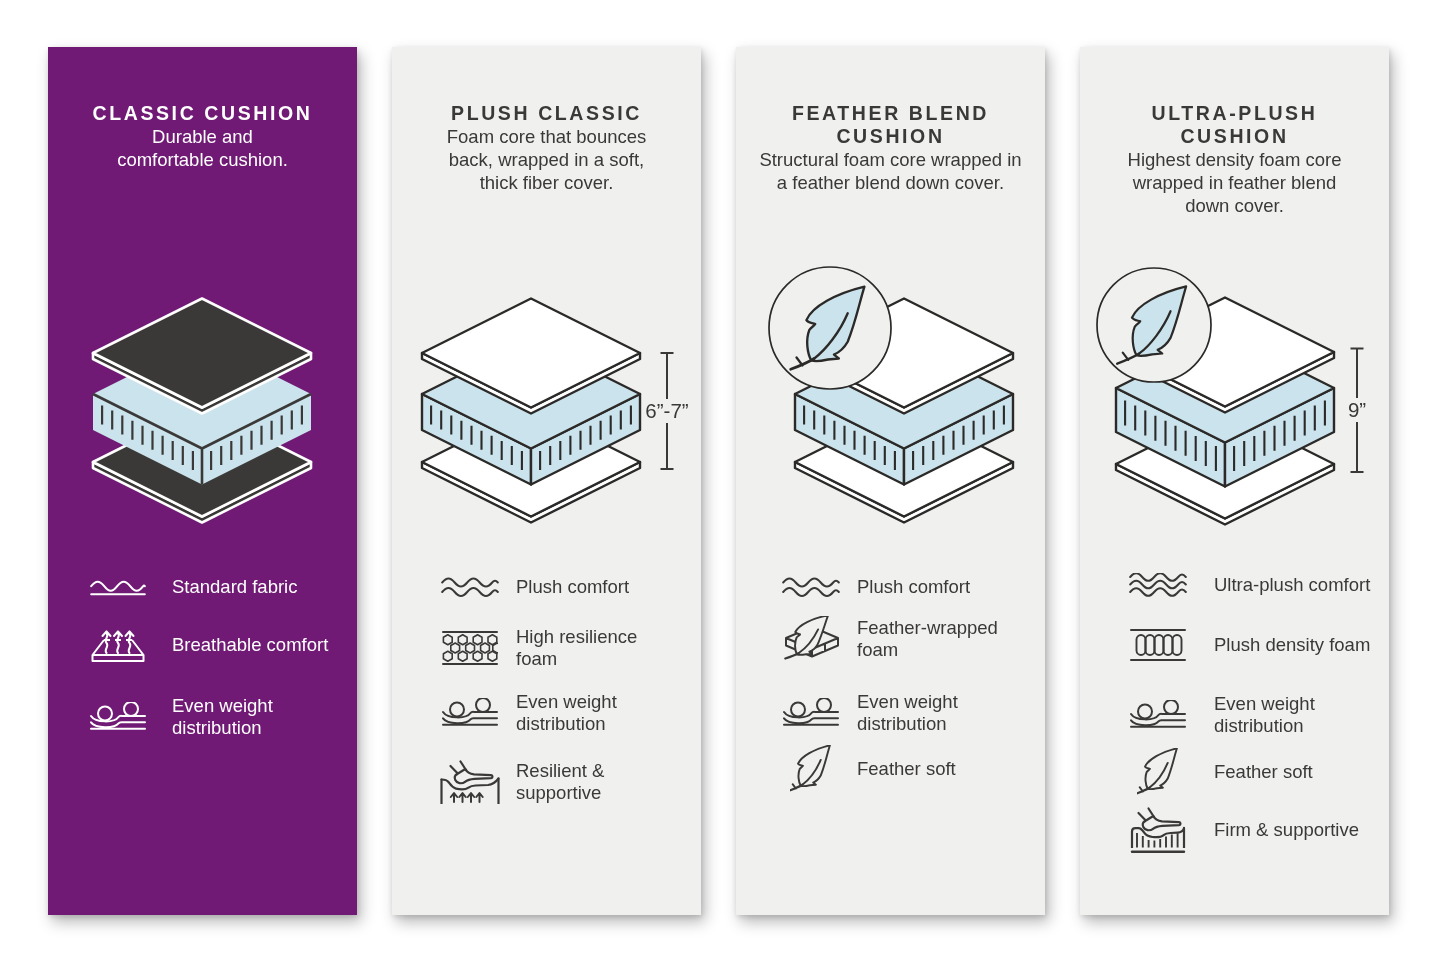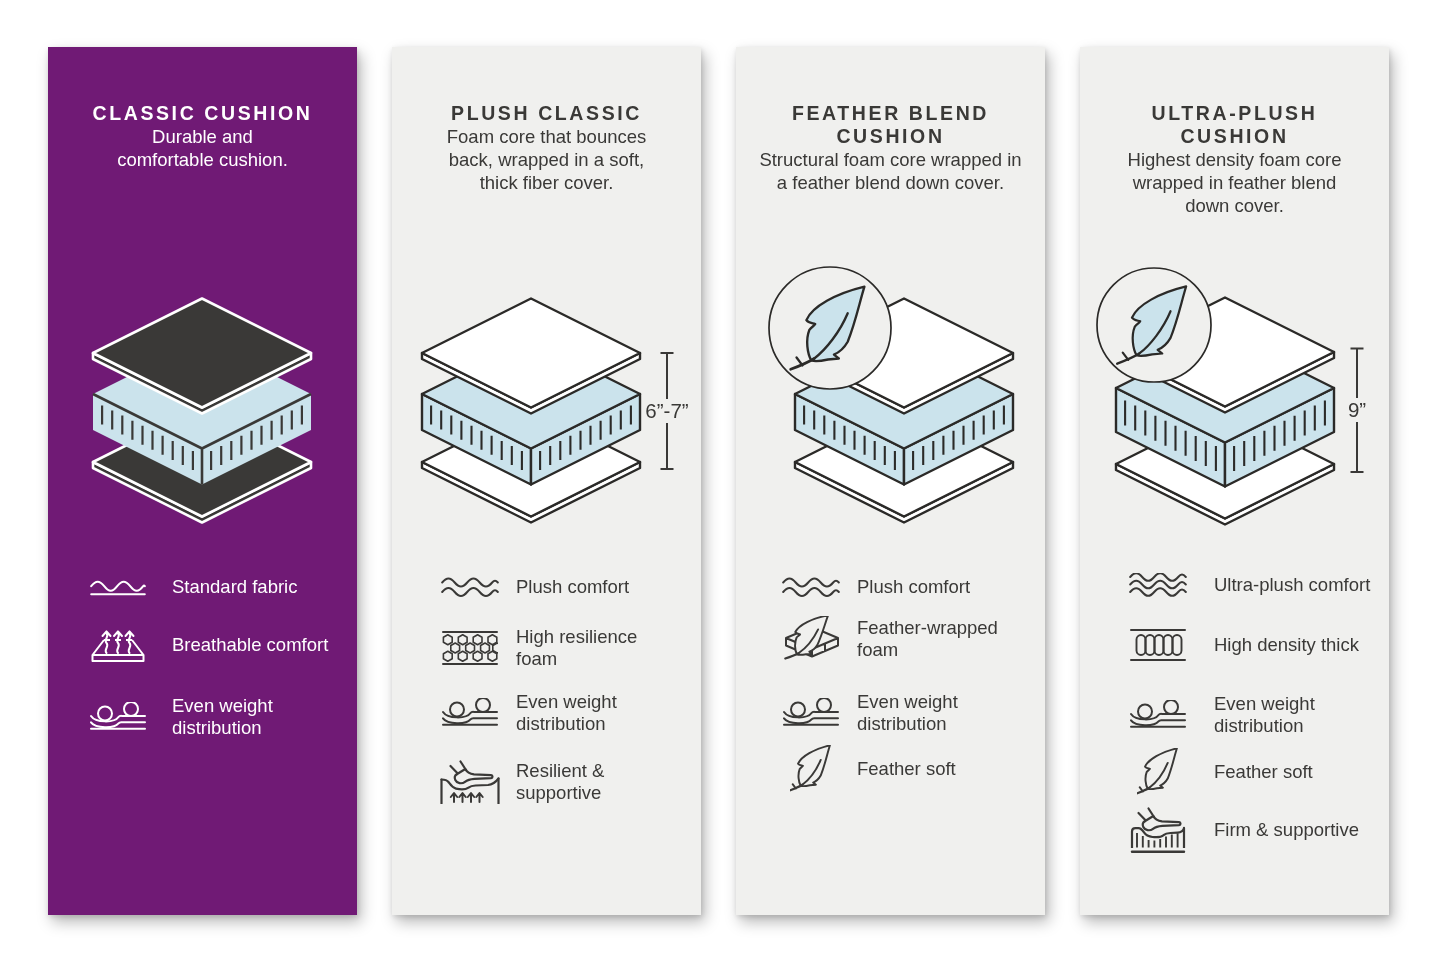--- a/index.html
+++ b/index.html
@@ -307,21 +307,21 @@
           </svg>
         </div>
 <div class="f-label">Ultra-plush comfort</div>
 </div>
       <div class="feature" style="top:576px">
 <div class="f-icon">
           <svg width="56" height="36" viewBox="0 0 56 36" aria-hidden="true">
             <use href="#ic-density"></use>
           </svg>
         </div>
-<div class="f-label">High density thick</div>
+<div class="f-label">Plush density foam</div>
 </div>
       <div class="feature" style="top:646px">
 <div class="f-icon">
           <svg width="56" height="31" viewBox="0 0 56 31" aria-hidden="true">
             <use href="#ic-even"></use>
           </svg>
         </div>
 <div class="f-label">Even weight<br>distribution</div>
 </div>
       <div class="feature" style="top:703px">

